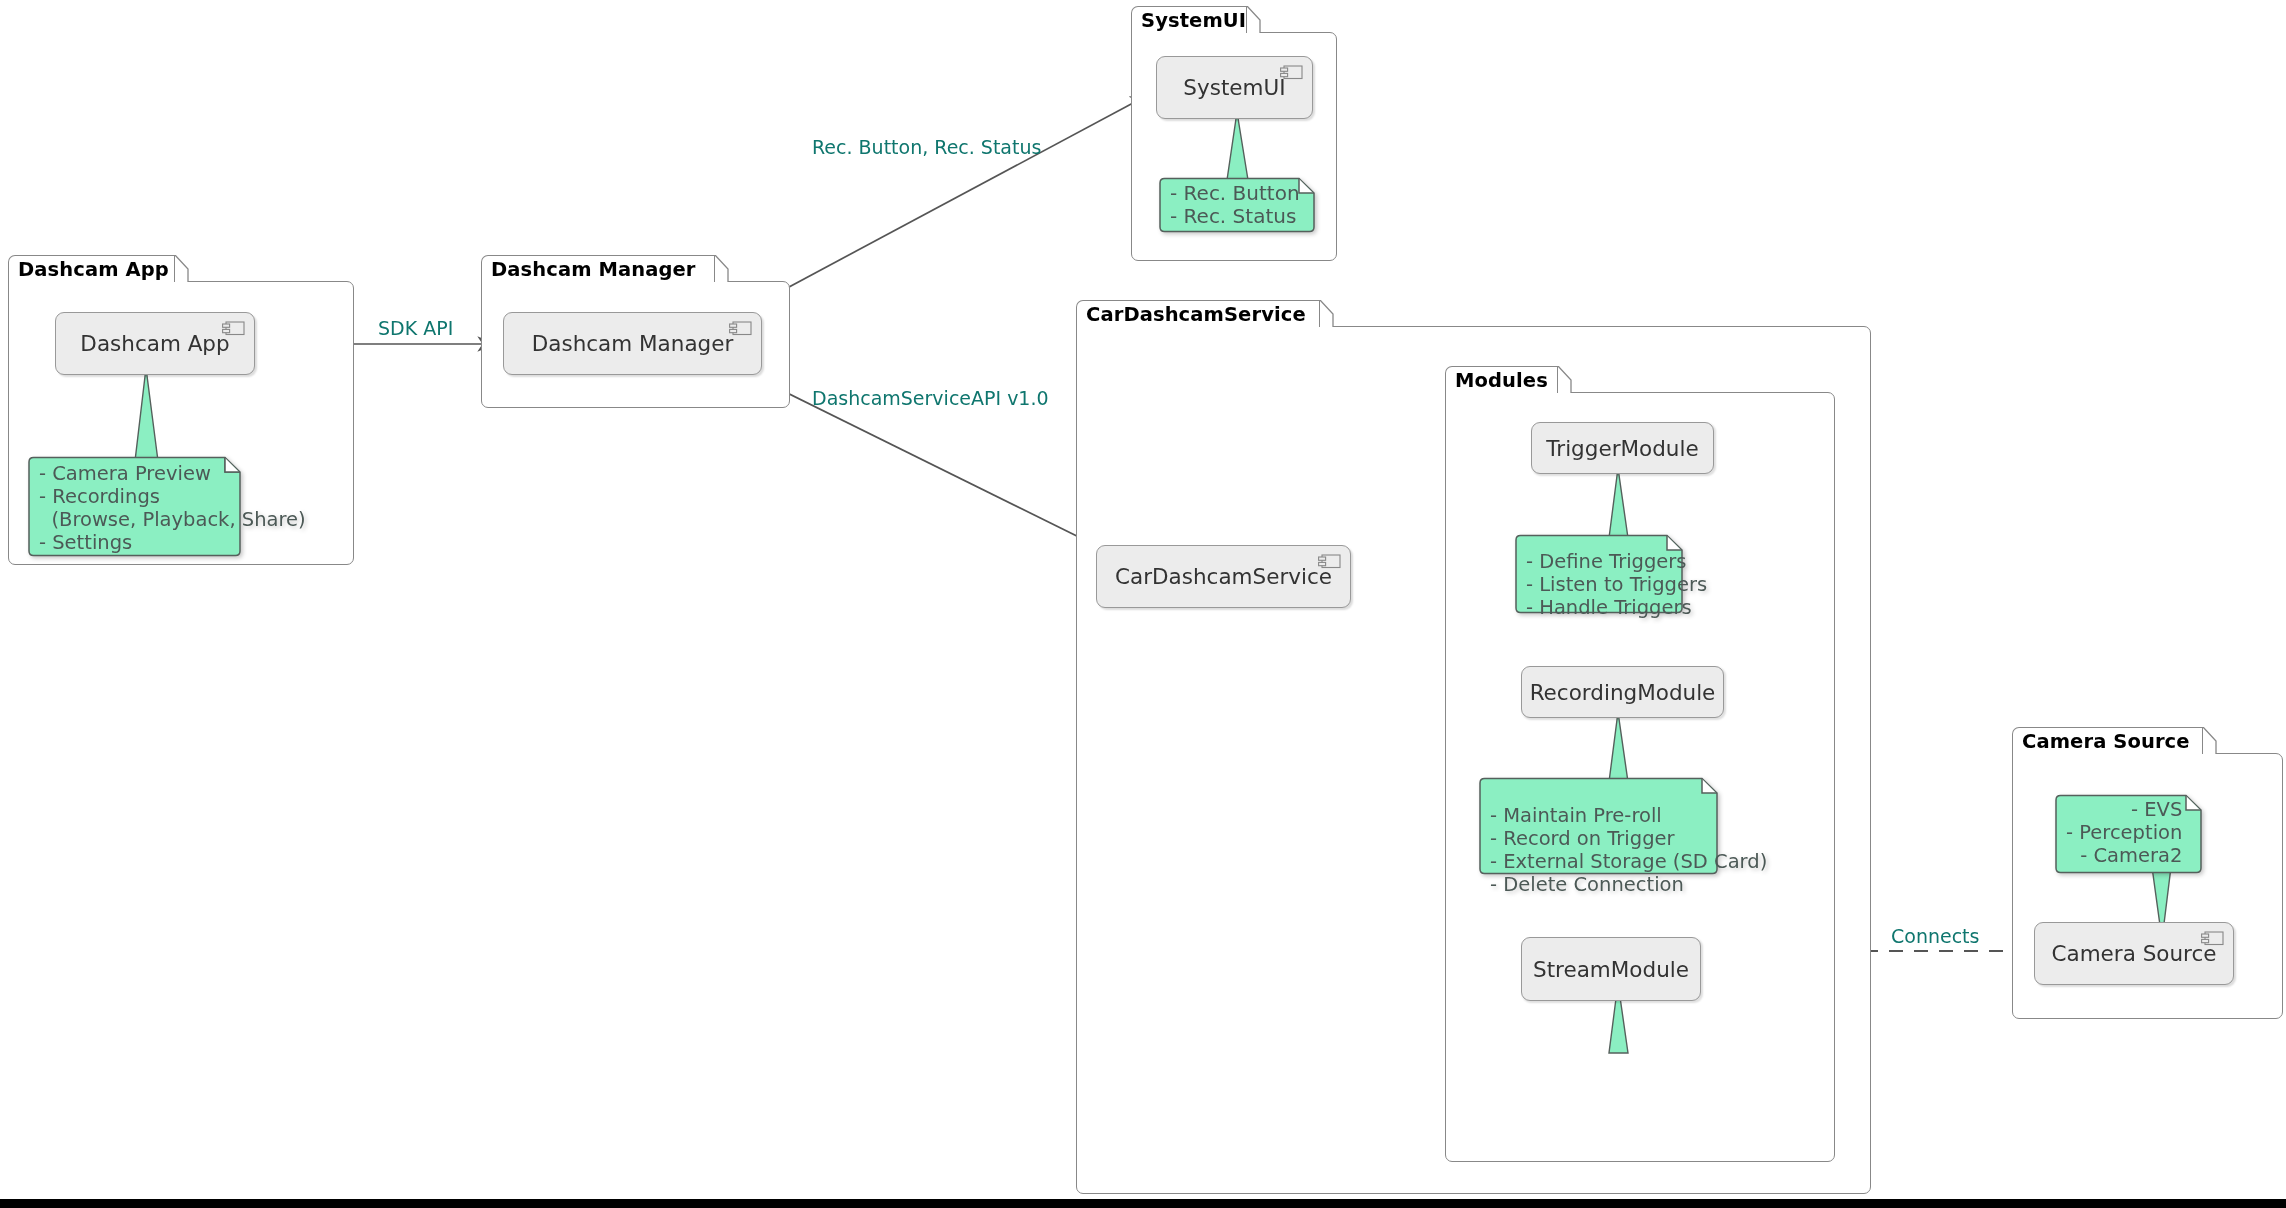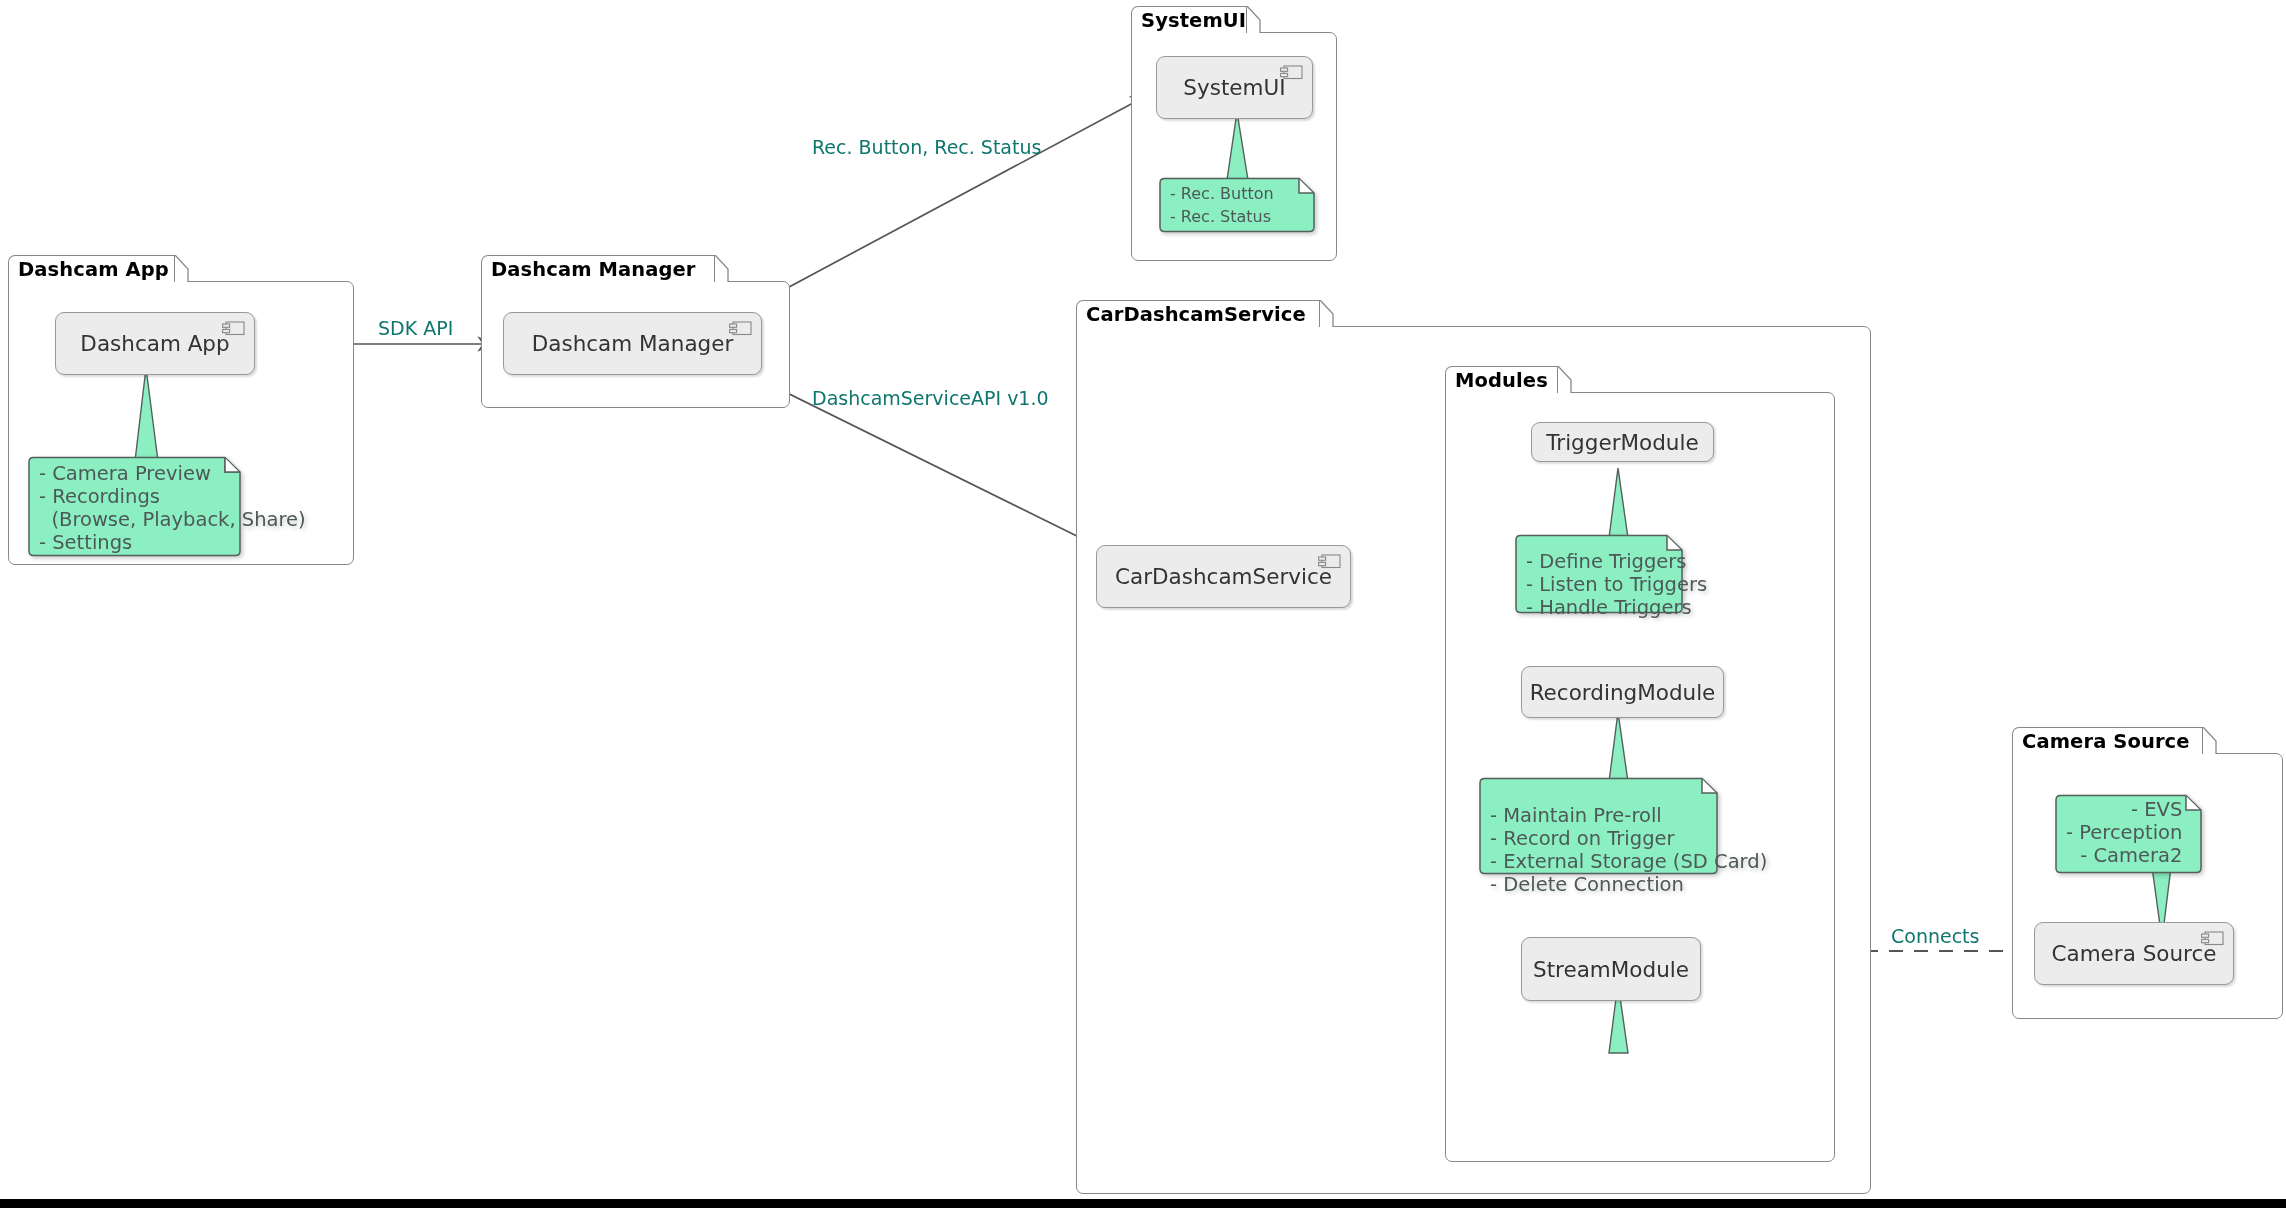--- a/index.html
+++ b/index.html
@@ -241,21 +241,21 @@
     <svg style="position:absolute; left:90px; top:106px; width:36px; height:70px; z-index:4;" viewBox="0 0 36 70">
       <path d="M16,0 L6,68 L27,68 Z" fill="#8BEFC2" stroke="#55605C" stroke-width="1.4"></path>
     </svg>
 
     <div class="note" style="left:26px; top:170px; width:160px; height:58px;">
       <svg class="note-svg" width="160" height="58" viewBox="0 0 160 58">
         <path d="M3,7 Q3,2.5 7.5,2.5 L142,2.5 L157,17 L157,51 Q157,55.5 152.5,55.5 L7.5,55.5 Q3,55.5 3,51 Z" fill="#8BEFC2" stroke="#55605C" stroke-width="1.5"></path>
         <path d="M142,3 L142,17 L156,17 Z" fill="#ffffff" stroke="none"></path>
         <path d="M142,2.5 L142,17 L157,17" fill="none" stroke="#55605C" stroke-width="1.5"></path>
       </svg>
-      <div class="note-text" style="top:6px; line-height:23px; font-size:16px;">
+      <div class="note-text" style="top:6px; line-height:23px; font-size:20px;">
         <div>- Rec. Button</div>
         <div>- Rec. Status</div>
       </div>
     </div>
   </div>
 
   <div class="pkg" style="left:1076px; top:300px; width:795px; height:894px;">
     <div class="pkg-tab" style="width:244px;">
       <span>CarDashcamService</span>
     </div>
@@ -277,21 +277,21 @@
     <div class="pkg" style="left:369px; top:66px; width:390px; height:796px;">
       <div class="pkg-tab" style="width:113px;">
         <span>Modules</span>
       </div>
       <svg class="pkg-tab-corner" style="left:113px;" viewBox="0 0 14 27">
         <path d="M0,0 L13,14 L13,27 L0,27 Z" fill="#ffffff"></path>
         <path d="M0,0 L13,14 L13,27" fill="none" stroke="#888888" stroke-width="1.3"></path>
       </svg>
       <div class="pkg-body" style="top:26px; width:390px; height:770px;"></div>
 
-      <div class="comp plain" style="left:86px; top:56px; width:183px; height:40px;">
+      <div class="comp plain" style="left:86px; top:56px; width:183px; height:52px;">
         <span class="comp-label">TriggerModule</span>
       </div>
       <svg style="position:absolute; left:158px; top:102px; width:34px; height:72px; z-index:4;" viewBox="0 0 34 72">
         <path d="M15,0 L6,70 L25,70 Z" fill="#8BEFC2" stroke="#55605C" stroke-width="1.4"></path>
       </svg>
       <div class="note" style="left:68px; top:167px; width:172px; height:82px;">
         <svg class="note-svg" width="172" height="82" viewBox="0 0 172 82">
           <path d="M3,7 Q3,2.5 7.5,2.5 L154,2.5 L169,17 L169,75 Q169,79.5 164.5,79.5 L7.5,79.5 Q3,79.5 3,75 Z" fill="#8BEFC2" stroke="#55605C" stroke-width="1.5"></path>
           <path d="M154,3 L154,17 L168,17 Z" fill="#ffffff" stroke="none"></path>
           <path d="M154,2.5 L154,17 L169,17" fill="none" stroke="#55605C" stroke-width="1.5"></path>

